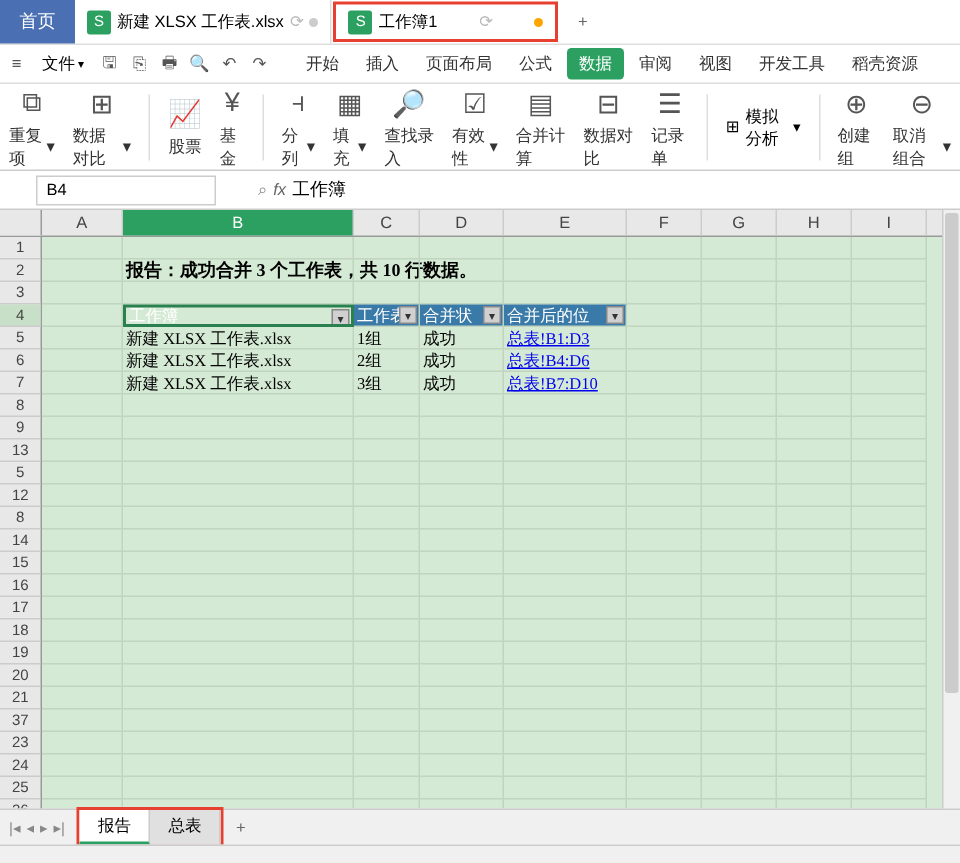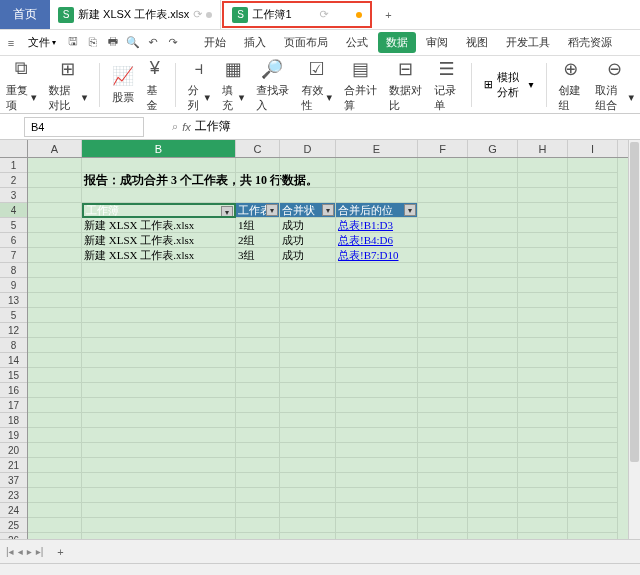--- a/index.html
+++ b/index.html
@@ -512,15 +512,19 @@
     </div>
 </div>
 
 <div class="sheet-tabs-bar">
   <div class="nav-btns">
     <span>|◂</span>
     <span>◂</span>
     <span>▸</span>
     <span>▸|</span>
   </div>
+  <div class="sheet-tabs">
+    <div class="sheet-tab active">报告</div>
+    <div class="sheet-tab inactive">总表</div>
+  </div>
   <div class="add-sheet">+</div>
 </div>
 <div class="status-bar"></div>
 
 </body></html>

